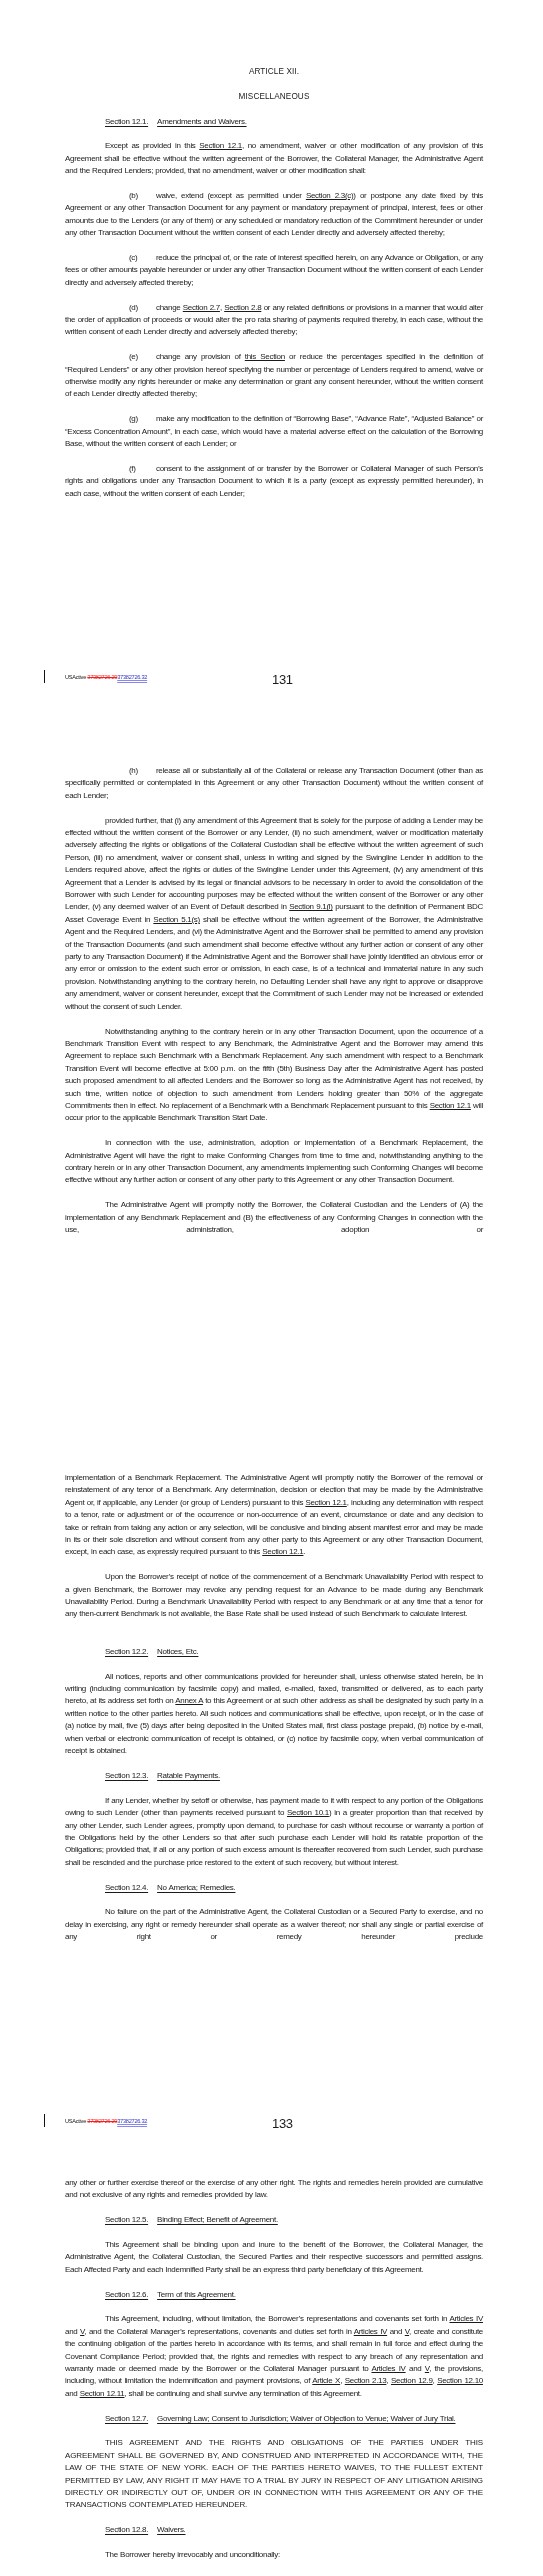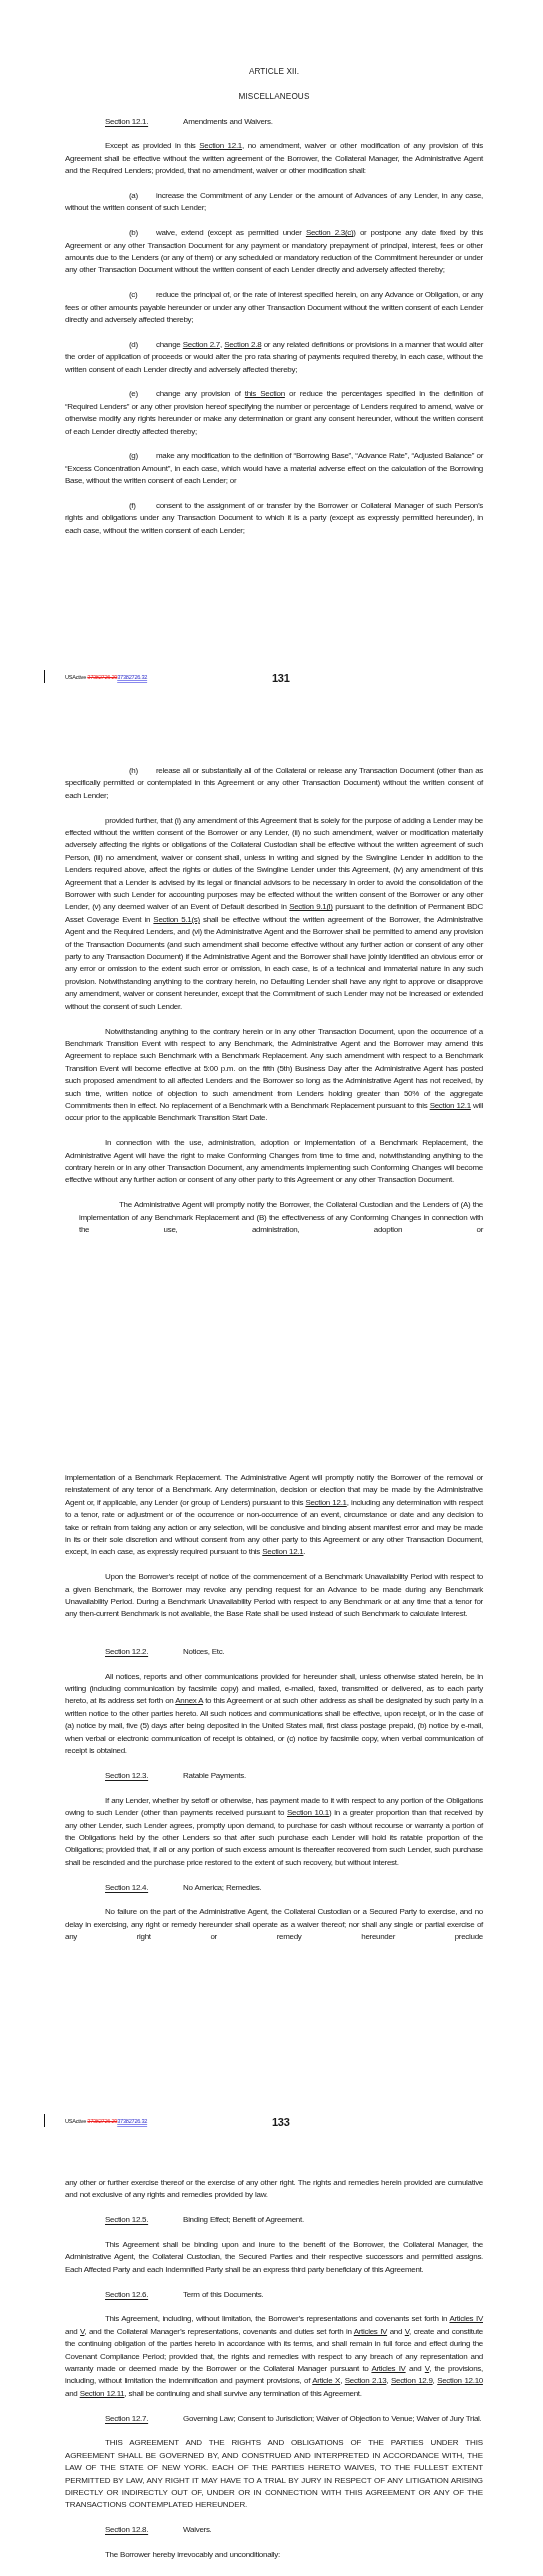--- a/index.html
+++ b/index.html
@@ -8,45 +8,44 @@
   .page { position: absolute; left: 0; width: 456px; height: 703px; }
   .content { position: absolute; left: 65px; width: 418px; top: 66px; }
   .p { font-size: 8px; line-height: 12.4px; text-align: justify; margin: 0 0 12.4px 0;
        letter-spacing: -0.3px; word-spacing: 0.3px; }
   .indent { text-indent: 40px; }
   .item { text-indent: 64px; }
   .item .lbl { display: inline-block; text-indent: 0; width: 27px; }
   .art { font-size: 8.2px; letter-spacing: 0.1px; margin-bottom: 12.4px; line-height: 12.4px; text-align: center; }
   u { text-decoration: underline; text-underline-offset: 1px; }
   .sec-head { text-indent: 40px; }
-  .sec-head .num { text-decoration: underline; text-underline-offset: 1.5px; margin-right: 16px; }
-  .sec-head .ttl { text-underline-offset: 1.5px; margin-left: 19px; }
+  .sec-head .num { text-decoration: underline; text-underline-offset: 1.5px; margin-right: 9px; }
+  .sec-head .ttl { text-decoration: underline; text-underline-offset: 1.5px; }
   .upper { letter-spacing: -0.1px; }
   .footer { position: absolute; left: 0; width: 544px; height: 20.6px; }
   .change-bar { position: absolute; left: 44px; top: 0; width: 1px; height: 13.4px; background: #111; }
   .doc-id { position: absolute; left: 65px; top: 4.1px; font-size: 5.7px; letter-spacing: -0.3px; }
   .doc-id .old { color: #ee2222; text-decoration: line-through; }
   .doc-id .new { color: #3333cc; text-decoration: underline double; text-decoration-color: #8888ee; }
-  .page-num { position: absolute; left: 272px; top: 2.1px; font-size: 11px; letter-spacing: -0.3px; font-weight: bold; }
+  .page-num { position: absolute; left: 272px; top: 2.1px; font-size: 13px; letter-spacing: -0.3px; }
 </style>
 </head>
 <body>
 
 <div class="page" style="top:0px;">
   <div class="content" style="top:66px;">
     <div class="art">ARTICLE XII.</div>
     <div class="art">MISCELLANEOUS</div>
 
     <p class="p sec-head">
       <span class="num">Section 12.1.</span><span class="ttl">Amendments and Waivers.</span>
     </p>
 
     <p class="p indent"><span>Except as provided in this </span><u>Section 12.1</u><span>, no amendment, waiver or other modification of any provision of this Agreement shall be effective without the written agreement of the Borrower, the Collateral Manager, the Administrative Agent and the Required Lenders; provided, that no amendment, waiver or other modification shall:</span></p>
 
-    <p class="p item"><span class="lbl">(a)</span><span>increase the Commitment of any Lender or the amount of Advances of any Lender, in any case, without the written consent of such Lender;</span></p>
 
     <p class="p item"><span class="lbl">(b)</span><span>waive, extend (except as permitted under </span><u>Section 2.3(c)</u><span>) or postpone any date fixed by this Agreement or any other Transaction Document for any payment or mandatory prepayment of principal, interest, fees or other amounts due to the Lenders (or any of them) or any scheduled or mandatory reduction of the Commitment hereunder or under any other Transaction Document without the written consent of each Lender directly and adversely affected thereby;</span></p>
 
     <p class="p item"><span class="lbl">(c)</span><span>reduce the principal of, or the rate of interest specified herein, on any Advance or Obligation, or any fees or other amounts payable hereunder or under any other Transaction Document without the written consent of each Lender directly and adversely affected thereby;</span></p>
 
     <p class="p item"><span class="lbl">(d)</span><span>change </span><u>Section 2.7</u><span>, </span><u>Section 2.8</u><span> or any related definitions or provisions in a manner that would alter the order of application of proceeds or would alter the pro rata sharing of payments required thereby, in each case, without the written consent of each Lender directly and adversely affected thereby;</span></p>
 
     <p class="p item"><span class="lbl">(e)</span><span>change any provision of </span><u>this Section</u><span> or reduce the percentages specified in the definition of “Required Lenders” or any other provision hereof specifying the number or percentage of Lenders required to amend, waive or otherwise modify any rights hereunder or make any determination or grant any consent hereunder, without the written consent of each Lender directly affected thereby;</span></p>
 
     <p class="p item"><span class="lbl">(g)</span><span>make any modification to the definition of “Borrowing Base”, “Advance Rate”, “Adjusted Balance” or “Excess Concentration Amount”, in each case, which would have a material adverse effect on the calculation of the Borrowing Base, without the written consent of each Lender; or</span></p>
@@ -63,21 +62,21 @@
 <div class="page" style="top:703px;">
   <div class="content" style="top:62px;">
     <p class="p item"><span class="lbl">(h)</span><span>release all or substantially all of the Collateral or release any Transaction Document (other than as specifically permitted or contemplated in this Agreement or any other Transaction Document) without the written consent of each Lender;</span></p>
 
     <p class="p indent"><span>provided further, that (i) any amendment of this Agreement that is solely for the purpose of adding a Lender may be effected without the written consent of the Borrower or any Lender, (ii) no such amendment, waiver or modification materially adversely affecting the rights or obligations of the Collateral Custodian shall be effective without the written agreement of such Person, (iii) no amendment, waiver or consent shall, unless in writing and signed by the Swingline Lender in addition to the Lenders required above, affect the rights or duties of the Swingline Lender under this Agreement, (iv) any amendment of this Agreement that a Lender is advised by its legal or financial advisors to be necessary in order to avoid the consolidation of the Borrower with such Lender for accounting purposes may be effected without the written consent of the Borrower or any other Lender, (v) any deemed waiver of an Event of Default described in </span><u>Section 9.1(l)</u><span> pursuant to the definition of Permanent BDC Asset Coverage Event in </span><u>Section 5.1(s)</u><span> shall be effective without the written agreement of the Borrower, the Administrative Agent and the Required Lenders, and (vi) the Administrative Agent and the Borrower shall be permitted to amend any provision of the Transaction Documents (and such amendment shall become effective without any further action or consent of any other party to any Transaction Document) if the Administrative Agent and the Borrower shall have jointly identified an obvious error or any error or omission to the extent such error or omission, in each case, is of a technical and immaterial nature in any such provision.  Notwithstanding anything to the contrary herein, no Defaulting Lender shall have any right to approve or disapprove any amendment, waiver or consent hereunder, except that the Commitment of such Lender may not be increased or extended without the consent of such Lender.</span></p>
 
     <p class="p indent"><span>Notwithstanding anything to the contrary herein or in any other Transaction Document, upon the occurrence of a Benchmark Transition Event with respect to any Benchmark, the Administrative Agent and the Borrower may amend this Agreement to replace such Benchmark with a Benchmark Replacement.  Any such amendment with respect to a Benchmark Transition Event will become effective at 5:00 p.m. on the fifth (5th) Business Day after the Administrative Agent has posted such proposed amendment to all affected Lenders and the Borrower so long as the Administrative Agent has not received, by such time, written notice of objection to such amendment from Lenders holding greater than 50% of the aggregate Commitments then in effect.  No replacement of a Benchmark with a Benchmark Replacement pursuant to this </span><u>Section 12.1</u><span> will occur prior to the applicable Benchmark Transition Start Date.</span></p>
 
     <p class="p indent"><span>In connection with the use, administration, adoption or implementation of a Benchmark Replacement, the Administrative Agent will have the right to make Conforming Changes from time to time and, notwithstanding anything to the contrary herein or in any other Transaction Document, any amendments implementing such Conforming Changes will become effective without any further action or consent of any other party to this Agreement or any other Transaction Document.</span></p>
 
-    <p class="p indent" style="text-align-last: justify; margin-left: 14px;"><span>The Administrative Agent will promptly notify the Borrower, the Collateral Custodian and the Lenders of (A) the implementation of any Benchmark Replacement and (B) the effectiveness of any Conforming Changes in connection with the use, administration, adoption or</span></p>
+    <p class="p indent" style="text-align-last: justify;"><span>The Administrative Agent will promptly notify the Borrower, the Collateral Custodian and the Lenders of (A) the implementation of any Benchmark Replacement and (B) the effectiveness of any Conforming Changes in connection with the use, administration, adoption or</span></p>
   </div>
 </div>
 
 <div class="page" style="top:1406px;">
   <div class="content" style="top:66px;">
     <p class="p"><span>implementation of a Benchmark Replacement.  The Administrative Agent will promptly notify the Borrower of the removal or reinstatement of any tenor of a Benchmark.  Any determination, decision or election that may be made by the Administrative Agent or, if applicable, any Lender (or group of Lenders) pursuant to this </span><u>Section 12.1</u><span>, including any determination with respect to a tenor, rate or adjustment or of the occurrence or non-occurrence of an event, circumstance or date and any decision to take or refrain from taking any action or any selection, will be conclusive and binding absent manifest error and may be made in its or their sole discretion and without consent from any other party to this Agreement or any other Transaction Document, except, in each case, as expressly required pursuant to this </span><u>Section 12.1</u><span>.</span></p>
 
     <p class="p indent" style="margin-bottom:25px;"><span>Upon the Borrower’s receipt of notice of the commencement of a Benchmark Unavailability Period with respect to a given Benchmark, the Borrower may revoke any pending request for an Advance to be made during any Benchmark Unavailability Period.  During a Benchmark Unavailability Period with respect to any Benchmark or at any time that a tenor for any then-current Benchmark is not available, the Base Rate shall be used instead of such Benchmark to calculate Interest.</span></p>
 
     <p class="p sec-head">
@@ -109,21 +108,21 @@
   <div class="content" style="top:67px;">
     <p class="p"><span>any other or further exercise thereof or the exercise of any other right.  The rights and remedies herein provided are cumulative and not exclusive of any rights and remedies provided by law.</span></p>
 
     <p class="p sec-head">
       <span class="num">Section 12.5.</span><span class="ttl">Binding Effect; Benefit of Agreement.</span>
     </p>
 
     <p class="p indent"><span>This Agreement shall be binding upon and inure to the benefit of the Borrower, the Collateral Manager, the Administrative Agent, the Collateral Custodian, the Secured Parties and their respective successors and permitted assigns.  Each Affected Party and each Indemnified Party shall be an express third party beneficiary of this Agreement.</span></p>
 
     <p class="p sec-head">
-      <span class="num">Section 12.6.</span><span class="ttl">Term of this Documents.</span>
+      <span class="num">Section 12.6.</span><span class="ttl">Term of this Agreement.</span>
     </p>
 
     <p class="p indent"><span>This Agreement, including, without limitation, the Borrower’s representations and covenants set forth in </span><u>Articles IV</u><span> and </span><u>V</u><span>, and the Collateral Manager’s representations, covenants and duties set forth in </span><u>Articles IV</u><span> and </span><u>V</u><span>, create and constitute the continuing obligation of the parties hereto in accordance with its terms, and shall remain in full force and effect during the Covenant Compliance Period; provided that, the rights and remedies with respect to any breach of any representation and warranty made or deemed made by the Borrower or the Collateral Manager pursuant to </span><u>Articles IV</u><span> and </span><u>V</u><span>, the provisions, including, without limitation the indemnification and payment provisions, of </span><u>Article X</u><span>, </span><u>Section 2.13</u><span>, </span><u>Section 12.9</u><span>, </span><u>Section 12.10</u><span> and </span><u>Section 12.11</u><span>, shall be continuing and shall survive any termination of this Agreement.</span></p>
 
     <p class="p sec-head" style="text-align: justify;">
       <span class="num">Section 12.7.</span><span class="ttl">Governing Law; Consent to Jurisdiction; Waiver of Objection to Venue; Waiver of Jury Trial.</span>
     </p>
 
     <p class="p indent upper"><span>THIS AGREEMENT AND THE RIGHTS AND OBLIGATIONS OF THE PARTIES UNDER THIS AGREEMENT SHALL BE GOVERNED BY, AND CONSTRUED AND INTERPRETED IN ACCORDANCE WITH, THE LAW OF THE STATE OF NEW YORK.  EACH OF THE PARTIES HERETO WAIVES, TO THE FULLEST EXTENT PERMITTED BY LAW, ANY RIGHT IT MAY HAVE TO A TRIAL BY JURY IN RESPECT OF ANY LITIGATION ARISING DIRECTLY OR INDIRECTLY OUT OF, UNDER OR IN CONNECTION WITH THIS AGREEMENT OR ANY OF THE TRANSACTIONS CONTEMPLATED HEREUNDER.</span></p>
 

